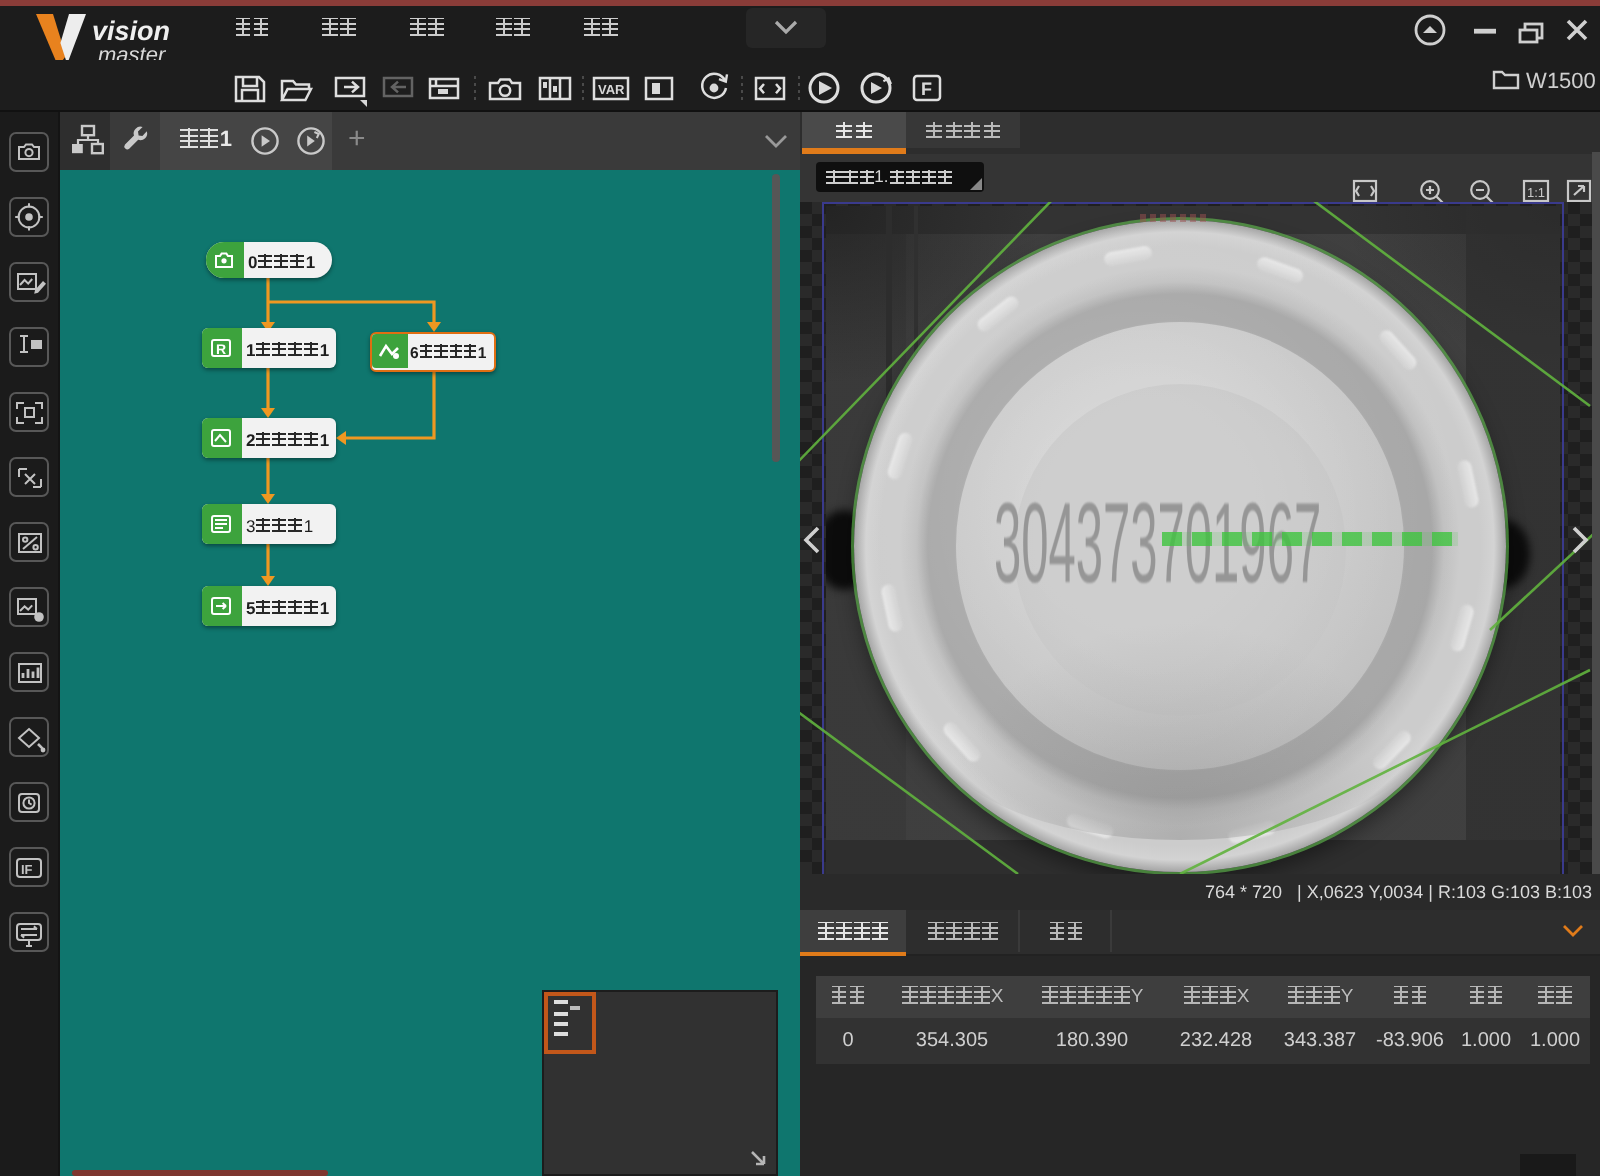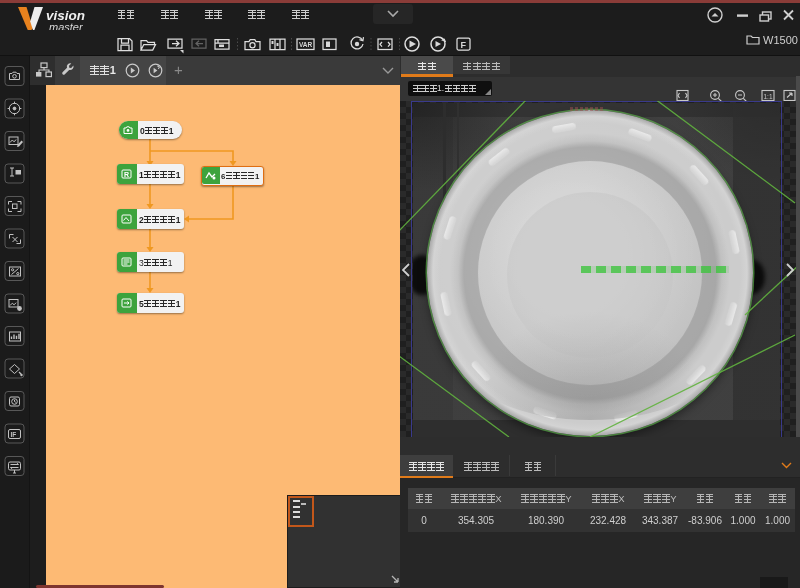--- a/index.html
+++ b/index.html
@@ -191,21 +191,21 @@
   <svg class="abs" style="left:118px;top:7px" width="15" height="15" viewBox="0 0 15 15">
       <circle cx="7.5" cy="7.5" r="6.3" stroke="#c9c9c9" stroke-width="1.2" fill="none"></circle>
       <path d="M5.6 4.8 L9.4 7.5 L5.6 10.2 Z" fill="#c9c9c9"></path>
       <path d="M9.2 3 l2.2 1 -1 2" stroke="#c9c9c9" stroke-width="1" fill="none"></path>
     </svg>
   <div class="abs" style="left:144px;top:5px;color:#8a8a8a;font-size:15px">+</div>
   <svg class="abs" style="left:352px;top:11px" width="12" height="7" viewBox="0 0 12 7">
       <path d="M1 1 L6 6 L11 1" stroke="#999" stroke-width="1.4" fill="none"></path>
     </svg>
 </div>
-<div class="abs" style="left:46px;top:85px;width:370px;height:503px;background:#fdba74;overflow:hidden" id="flowcanvas">
+<div class="abs" style="left:30px;top:85px;width:370px;height:503px;background:#0f766e;overflow:hidden" id="flowcanvas">
  <svg class="abs" style="left:0;top:0" width="370" height="503" viewBox="0 0 370 503">
   <g stroke="#ef9821" stroke-width="1.6" fill="none">
    <path d="M104 54 V76"></path>
    <path d="M104 66 H187 V76"></path>
    <path d="M104 99 V119"></path>
    <path d="M187 101 V134 H143"></path>
    <path d="M104 144 V162"></path>
    <path d="M104 187 V203"></path>
   </g>
   <g fill="#ef9821" stroke="none">
@@ -342,20 +342,23 @@
       <div class="abs" style="left:10px;top:191px;width:24px;height:7px;border-radius:3.5px;background:linear-gradient(#ececec,#d2d2d2);filter:blur(.4px);transform:translate(-3px,-.5px) rotate(258deg);opacity:.9"></div>
       <div class="abs" style="left:14px;top:115px;width:24px;height:7px;border-radius:3.5px;background:linear-gradient(#ececec,#d2d2d2);filter:blur(.4px);transform:translate(-3px,-.5px) rotate(288deg);opacity:.9"></div>
       <div class="abs" style="left:63px;top:44px;width:24px;height:7px;border-radius:3.5px;background:linear-gradient(#ececec,#d2d2d2);filter:blur(.4px);transform:translate(-3px,-.5px) rotate(322deg);opacity:.9"></div>
 
       <div class="abs" style="left:51px;top:51px;width:224px;height:224px;border-radius:50%;background:radial-gradient(circle at 44% 38%,#cfcfcf 0 30%,#c8c8c8 52%,#c1c1c1 72%,#b8b8b8 88%,#b0b0b0)"></div>
       <div class="abs" style="left:80px;top:82px;width:166px;height:166px;border-radius:50%;background:radial-gradient(circle at 48% 45%,#c6c6c6 0 55%,#c1c1c1 85%,#bfbfbf)"></div>
       <div class="abs" style="left:40px;top:200px;width:246px;height:110px;border-radius:50%;background:radial-gradient(ellipse at 50% 100%,rgba(120,120,120,.35),transparent 70%)"></div>
       <div class="abs" style="left:0;top:0;width:326px;height:326px;border-radius:50%;background:radial-gradient(circle at 44% 45%,rgba(255,255,255,.14) 0 22%,rgba(255,255,255,.05) 45%,transparent 65%)"></div>
     </div>
 
+    <div class="abs" style="left:84px;top:136px;width:163px;height:60px;overflow:visible;white-space:nowrap">
+      <span style="display:inline-block;font-size:57px;color:#898989;transform:scaleX(.43);transform-origin:0 0;font-family:'Liberation Sans';letter-spacing:0px;opacity:.8;filter:blur(.4px)">304373701967</span>
+    </div>
 
     <div class="abs" style="left:168px;top:163px;width:148px;height:7px;background:repeating-linear-gradient(90deg,#3ec43e 0 10px,rgba(62,196,62,.2) 10px 15px);opacity:.8"></div>
 
     <div class="abs" style="left:157px;top:4px;width:34px;height:3.5px;background:repeating-linear-gradient(90deg,#9c5050 0 3px,transparent 3px 5px);opacity:.5"></div>
   </div>
 
   <div class="abs" style="left:11px;top:0px;width:371px;height:338px;border:1.5px solid #3a3a8c;pointer-events:none"></div>
 
   <svg class="abs" style="left:0;top:0" width="400" height="336" viewBox="0 0 400 336">
     <g stroke="#61b33e" stroke-width="1.3" fill="none" opacity=".9">
@@ -370,20 +373,21 @@
   <svg class="abs" style="left:1px;top:161px" width="10" height="16" viewBox="0 0 10 16">
         <path d="M8 2 L2 8 L8 14" stroke="#cfcfcf" stroke-width="1.8" fill="none"></path>
       </svg>
   <svg class="abs" style="left:385px;top:161px" width="10" height="16" viewBox="0 0 10 16">
         <path d="M2 2 L8 8 L2 14" stroke="#cfcfcf" stroke-width="1.8" fill="none"></path>
       </svg>
  </div>
 
  <div class="abs" style="left:396px;top:20px;width:4px;height:361px;background:#4a4a4a"></div>
 
+ <div class="abs" style="left:0;top:381px;width:400px;height:18px;background:#2a2a2a;color:#dadada;font-size:9px;line-height:18px;text-align:right"><span style="margin-right:4px">764 * 720&nbsp;&nbsp;&nbsp;| X,0623 Y,0034 | R:103 G:103 B:103</span></div>
 
  <div class="abs" style="left:0;top:399px;width:400px;height:23px;background:#2d2d2d;border-bottom:1px solid #222"></div>
  <div class="abs" style="left:0;top:399px;width:53px;height:21px;background:#3e3e3e;color:#eee;font-size:9.5px;text-align:center;line-height:22px"><i class="c"></i><i class="c"></i><i class="c"></i><i class="c"></i></div>
  <div class="abs" style="left:0;top:419.5px;width:53px;height:2.5px;background:#e07b1a"></div>
  <div class="abs" style="left:54px;top:399px;width:56px;height:21px;color:#c2c2c2;font-size:9.5px;text-align:center;line-height:22px;border-right:1px solid #3a3a3a"><i class="c"></i><i class="c"></i><i class="c"></i><i class="c"></i></div>
  <div class="abs" style="left:111px;top:399px;width:45px;height:21px;color:#c2c2c2;font-size:9.5px;text-align:center;line-height:22px;border-right:1px solid #3a3a3a"><i class="c"></i><i class="c"></i></div>
  <svg class="abs" style="left:381px;top:406px" width="11" height="7" viewBox="0 0 11 7">
       <path d="M1 1 L5.5 5.5 L10 1" stroke="#e07b1a" stroke-width="1.4" fill="none"></path>
     </svg>
 

